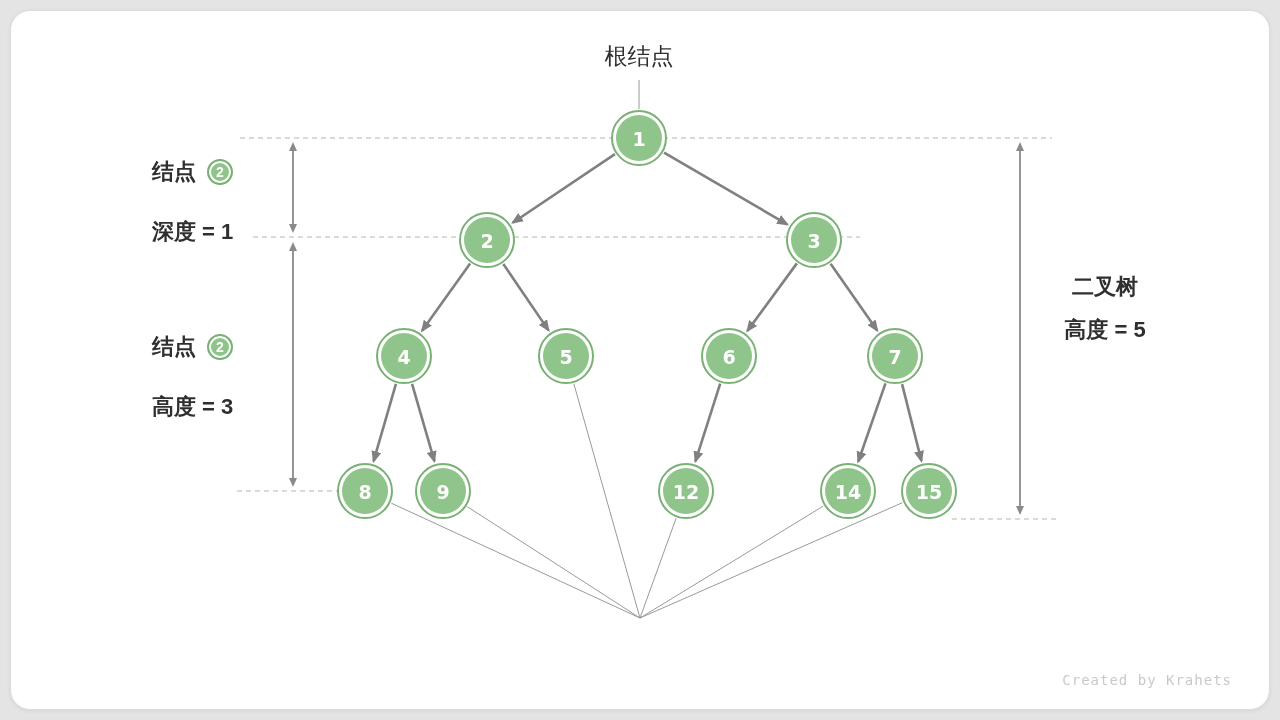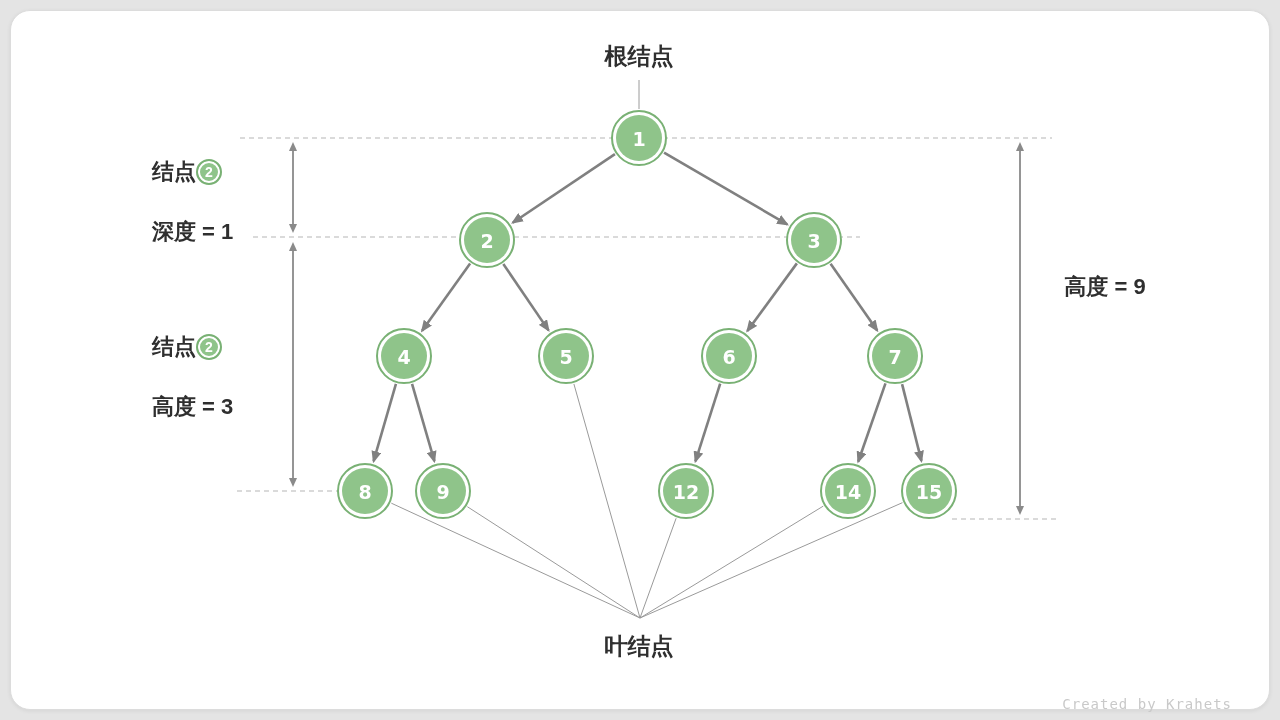--- a/index.html
+++ b/index.html
@@ -41,35 +41,36 @@
     font-weight: bold;
     text-anchor: middle;
     dominant-baseline: central;
   }
 
   .lbl {
     position: absolute;
     width: 160px;
     text-align: center;
     font-size: 23px;
-    font-weight: bold;
+    font-weight: normal;
     color: #2f2f2f;
   }
   .root-lbl { left: 559px; top: 41px; }
   .leaf-lbl { left: 559px; top: 631px; }
 
   .caption {
     position: absolute;
     font-size: 22px;
     font-weight: bold;
     color: #2f2f2f;
   }
   .cap-row {
     display: flex;
     align-items: center;
+    gap: 11px;
     height: 34px;
   }
   .cap-row + .cap-row { margin-top: 26px; }
   .depth-caption { left: 152px; top: 155px; }
   .height-caption { left: 152px; top: 330px; }
   .tree-caption {
     left: 1040px; top: 272px;
     width: 130px;
     text-align: center;
   }
@@ -85,21 +86,21 @@
     box-shadow: inset 0 0 0 2px #ffffff;
     color: #ffffff;
     font-size: 14px;
     font-weight: bold;
     align-items: center;
     justify-content: center;
   }
 
   .watermark {
     position: absolute;
-    right: 48px; bottom: 8px;
+    right: 48px; bottom: 32px;
     font-family: "DejaVu Sans Mono", "Liberation Mono", monospace;
     font-size: 14px;
     letter-spacing: 1px;
     color: #c9c9c9;
   }
 </style>
 </head>
 <body>
 
 <div class="stage">
@@ -218,36 +219,36 @@
         </g>
         <g>
           <circle cx="929" cy="491" r="27" class="node-ring" stroke="#79b174"></circle>
           <circle cx="929" cy="491" r="23" class="node-disc" fill="#8fc48a"></circle>
           <text x="929" y="492" class="node-text">15</text>
         </g>
       </g>
   </svg>
 
   <div class="lbl root-lbl">根结点</div>
-  <div class="lbl leaf-lbl">叶结点</div>
 
   <div class="caption depth-caption">
     <div class="cap-row">
       <span>结点</span>
       <span class="badge">2</span>
     </div>
     <div class="cap-row">深度 = 1</div>
   </div>
 
   <div class="caption height-caption">
     <div class="cap-row">
       <span>结点</span>
       <span class="badge">2</span>
     </div>
     <div class="cap-row">高度 = 3</div>
   </div>
 
   <div class="caption tree-caption">
-    <div>高度 = 9</div>
+    <div>二叉树</div>
+    <div>高度 = 5</div>
   </div>
 
   <div class="watermark">Created by Krahets</div>
 </div>
 
 </body></html>

